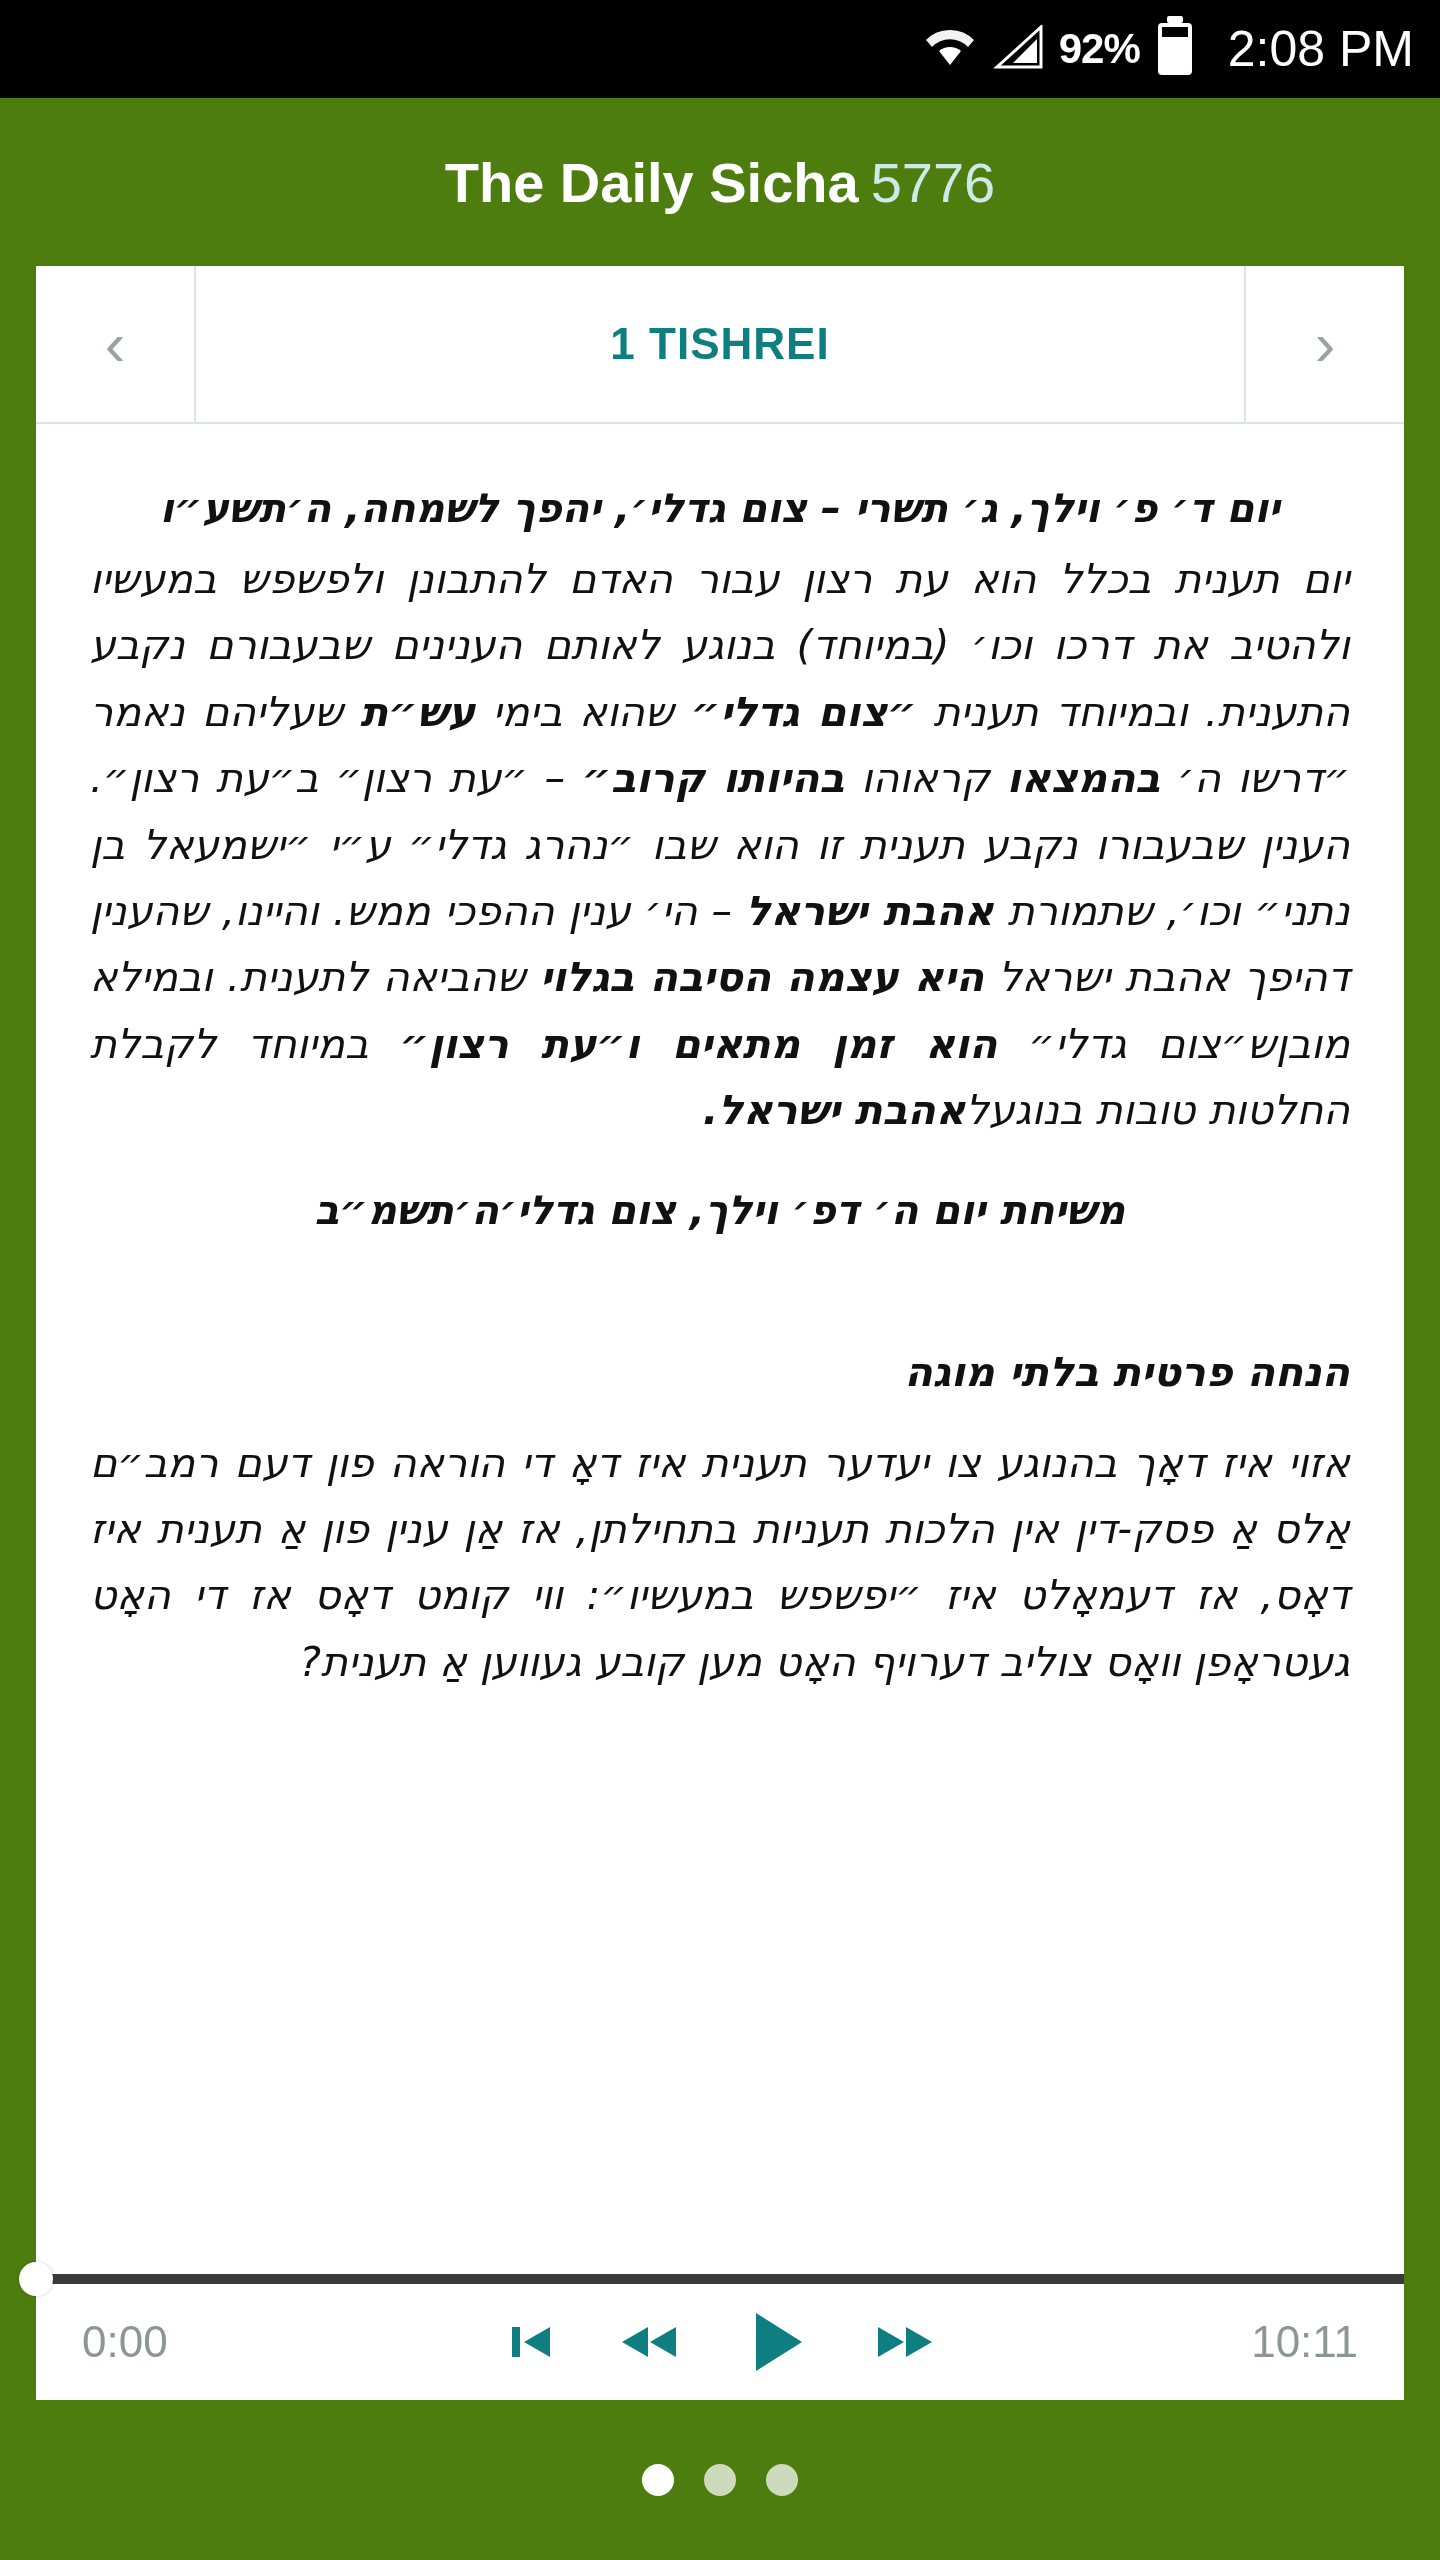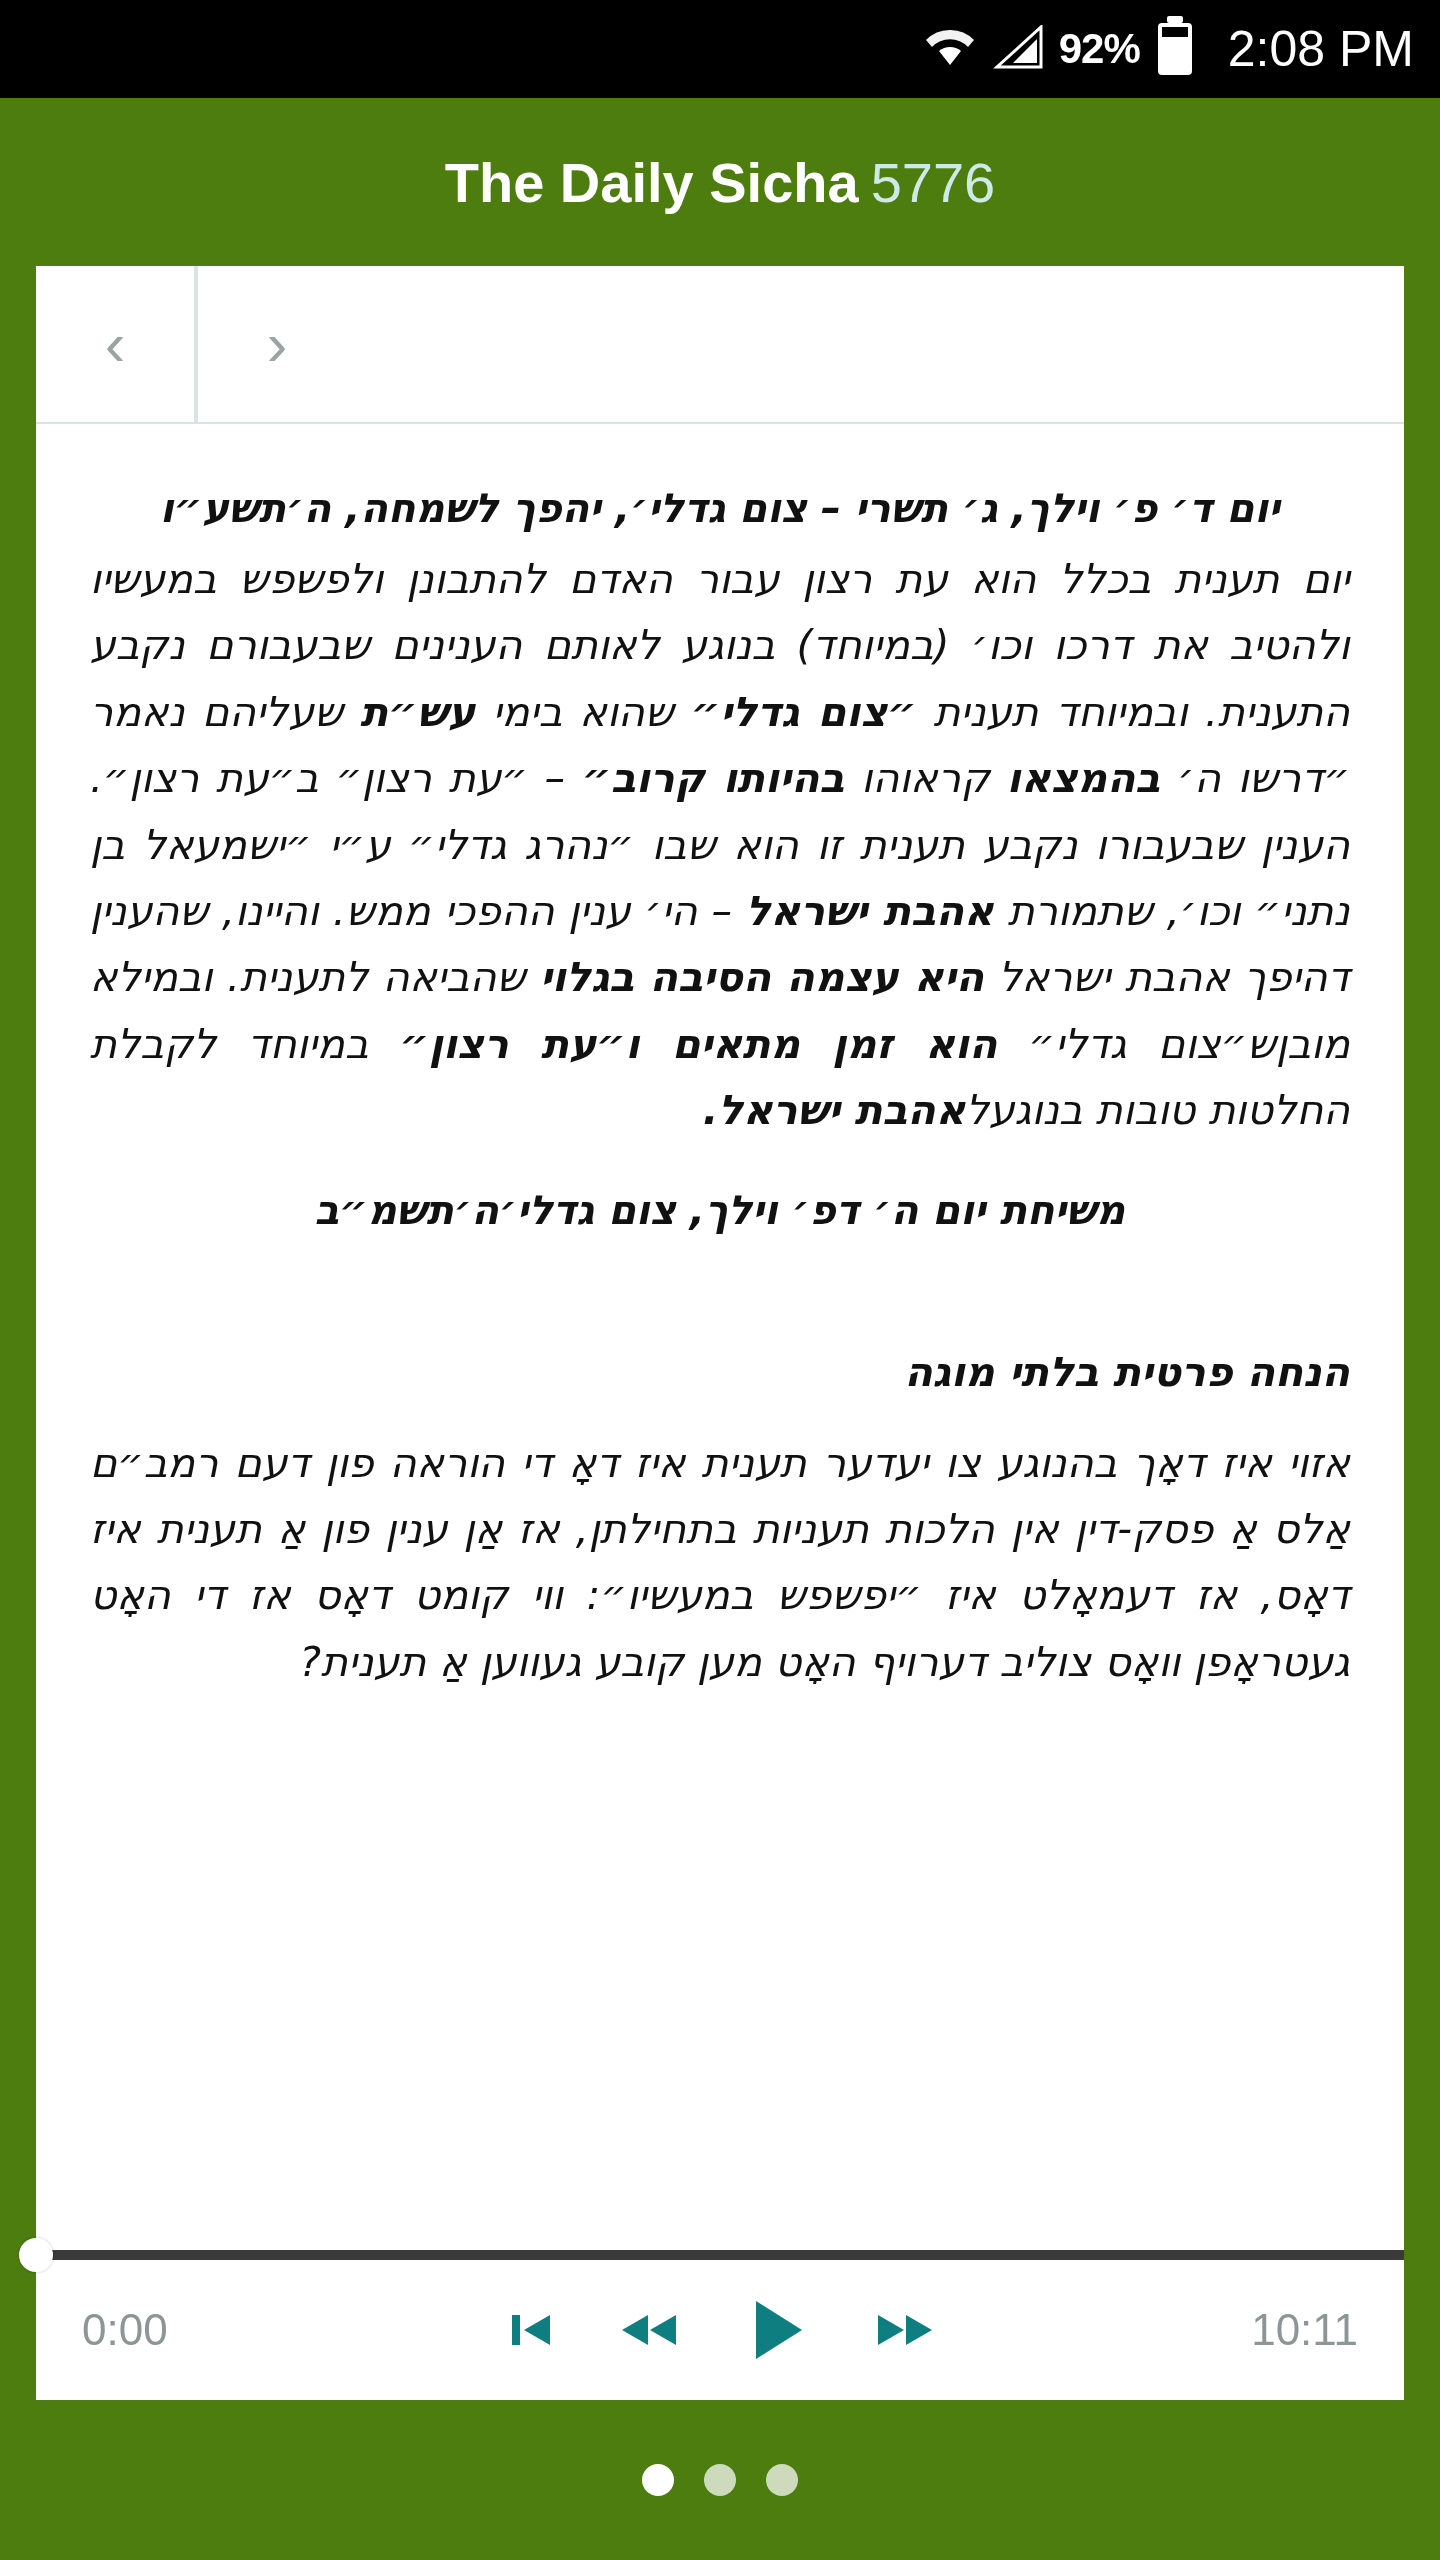--- a/index.html
+++ b/index.html
@@ -218,21 +218,21 @@
     top: 50%;
     transform: translate(-50%, -50%);
     width: 34px;
     height: 34px;
     border-radius: 50%;
     background: #ffffff;
     border: 3px solid #ffffff;
     box-shadow: 0 0 0 2px rgba(0,0,0,0.06);
   }
   .player {
-    height: 140px;
+    height: 116px;
     display: flex;
     align-items: center;
     padding: 16px 46px;
   }
   .time {
     font-size: 44px;
     color: #8c9696;
     min-width: 190px;
   }
   .time.right { text-align: right; }
@@ -291,20 +291,21 @@
   <div class="app-header">
     <div class="app-title">
       <span>The Daily Sicha</span><span class="year">5776</span>
     </div>
   </div>
 
   <div class="card">
 
     <div class="date-nav">
       <div class="nav-arrow left">‹</div>
+      <div class="date-label">1 TISHREI</div>
       <div class="nav-arrow right">›</div>
     </div>
 
     <div class="content">
       <div class="heb title-heb">יום ד׳ פ׳ וילך, ג׳ תשרי – צום גדלי׳, יהפך לשמחה, ה׳תשע״ו</div>
 
       <div class="heb body-heb">
         <span>יום תענית בכלל הוא עת רצון עבור האדם להתבונן ולפשפש במעשיו ולהטיב את דרכו וכו׳ (במיוחד) בנוגע לאותם הענינים שבעבורם נקבע התענית. ובמיוחד תענית </span><b>״צום גדלי״</b><span> שהוא בימי </span><b>עש״ת</b><span> שעליהם נאמר ״דרשו ה׳ </span><b>בהמצאו</b><span> קראוהו </span><b>בהיותו קרוב״</b><span> – ״עת רצון״ ב״עת רצון״. הענין שבעבורו נקבע תענית זו הוא שבו ״נהרג גדלי״ ע״י ״ישמעאל בן נתני״ וכו׳, שתמורת </span><b>אהבת ישראל</b><span> – הי׳ ענין ההפכי ממש. והיינו, שהענין דהיפך אהבת ישראל </span><b>היא עצמה הסיבה בגלוי</b><span> שהביאה לתענית. ובמילא מובןש״צום גדלי״ </span><b>הוא זמן מתאים ו״עת רצון״</b><span> במיוחד לקבלת החלטות טובות בנוגעל</span><b>אהבת ישראל.</b>
       </div>
 

